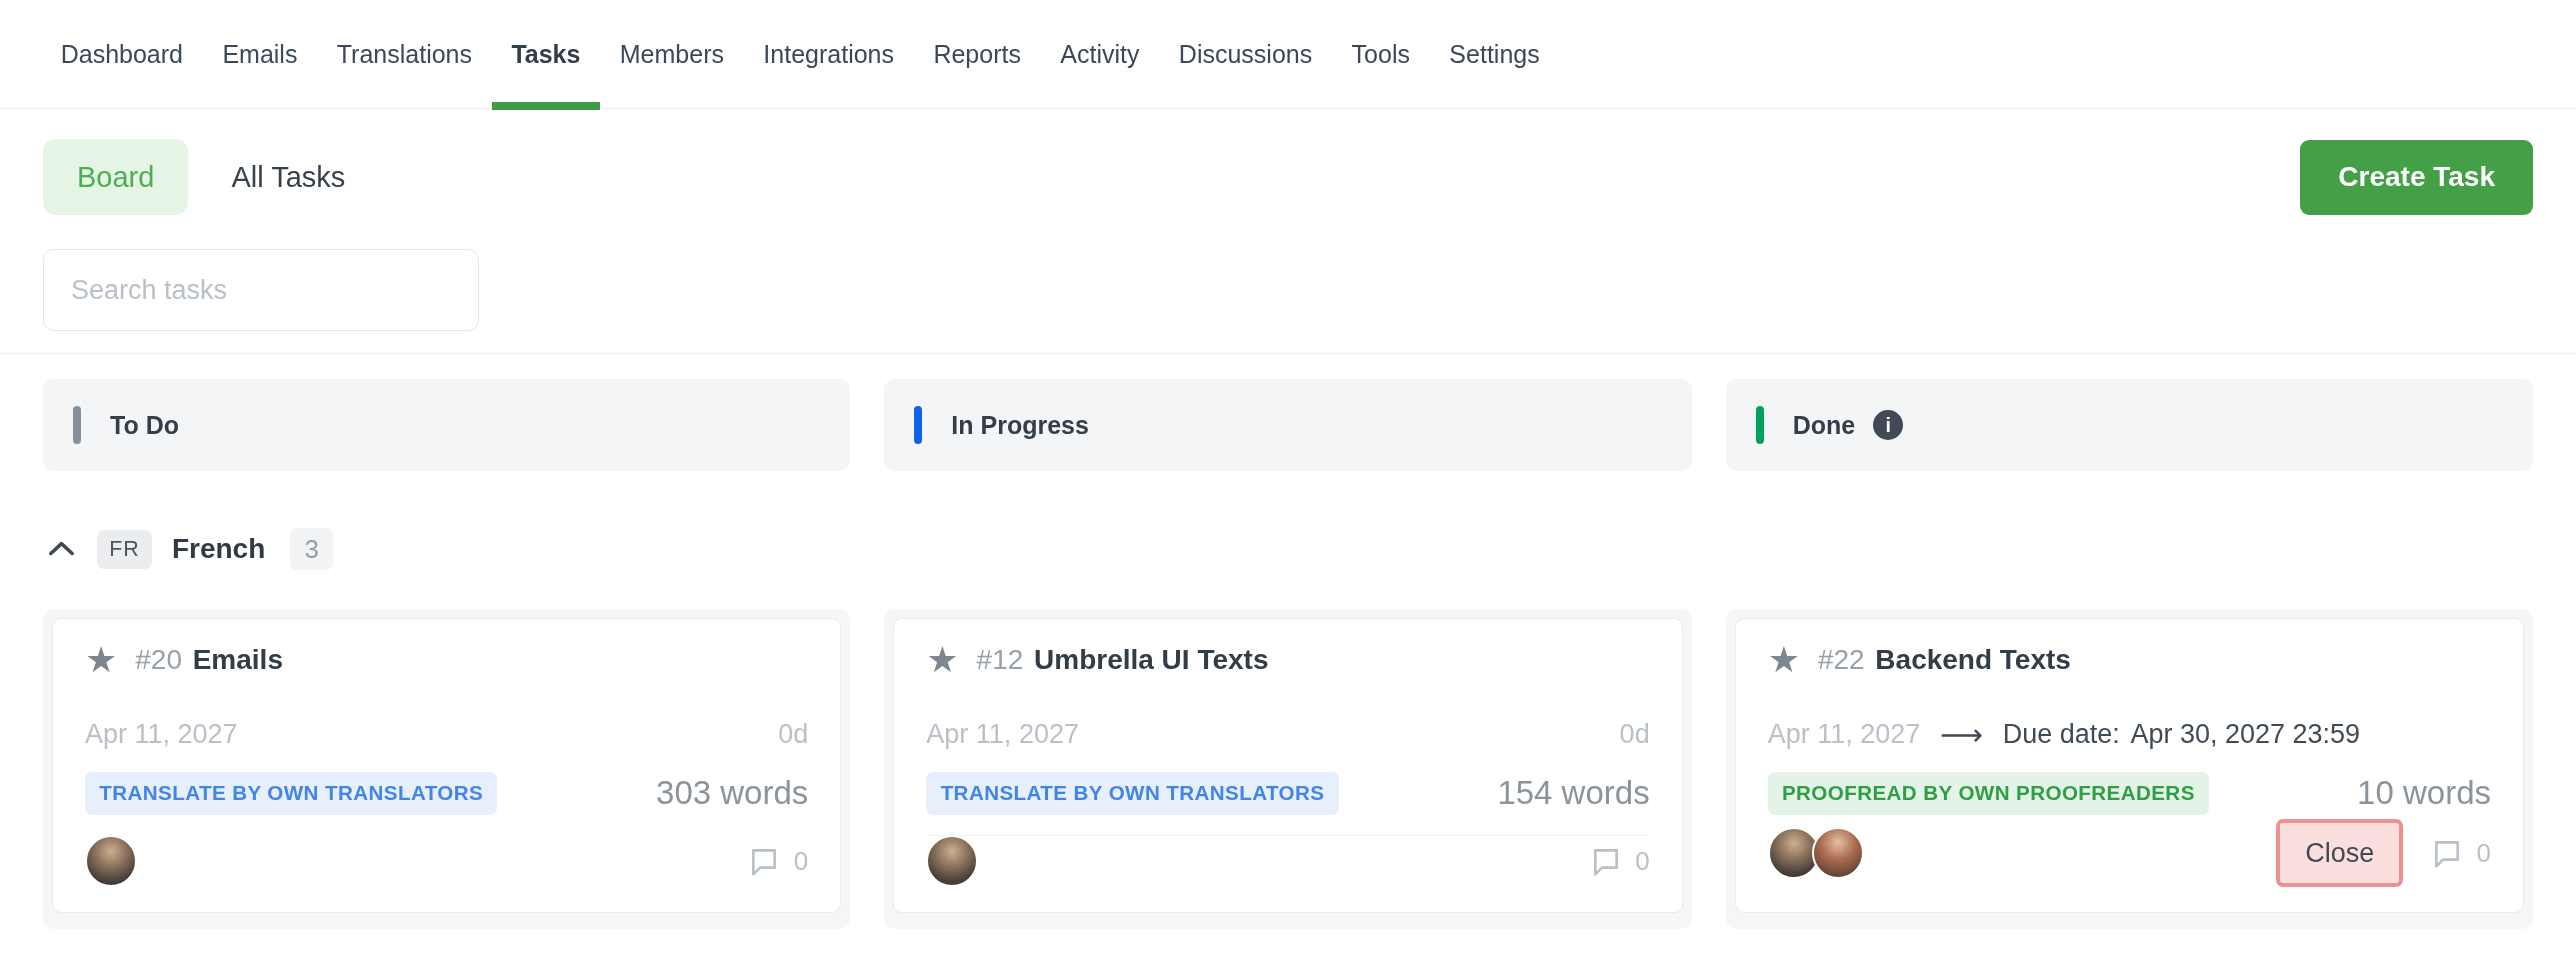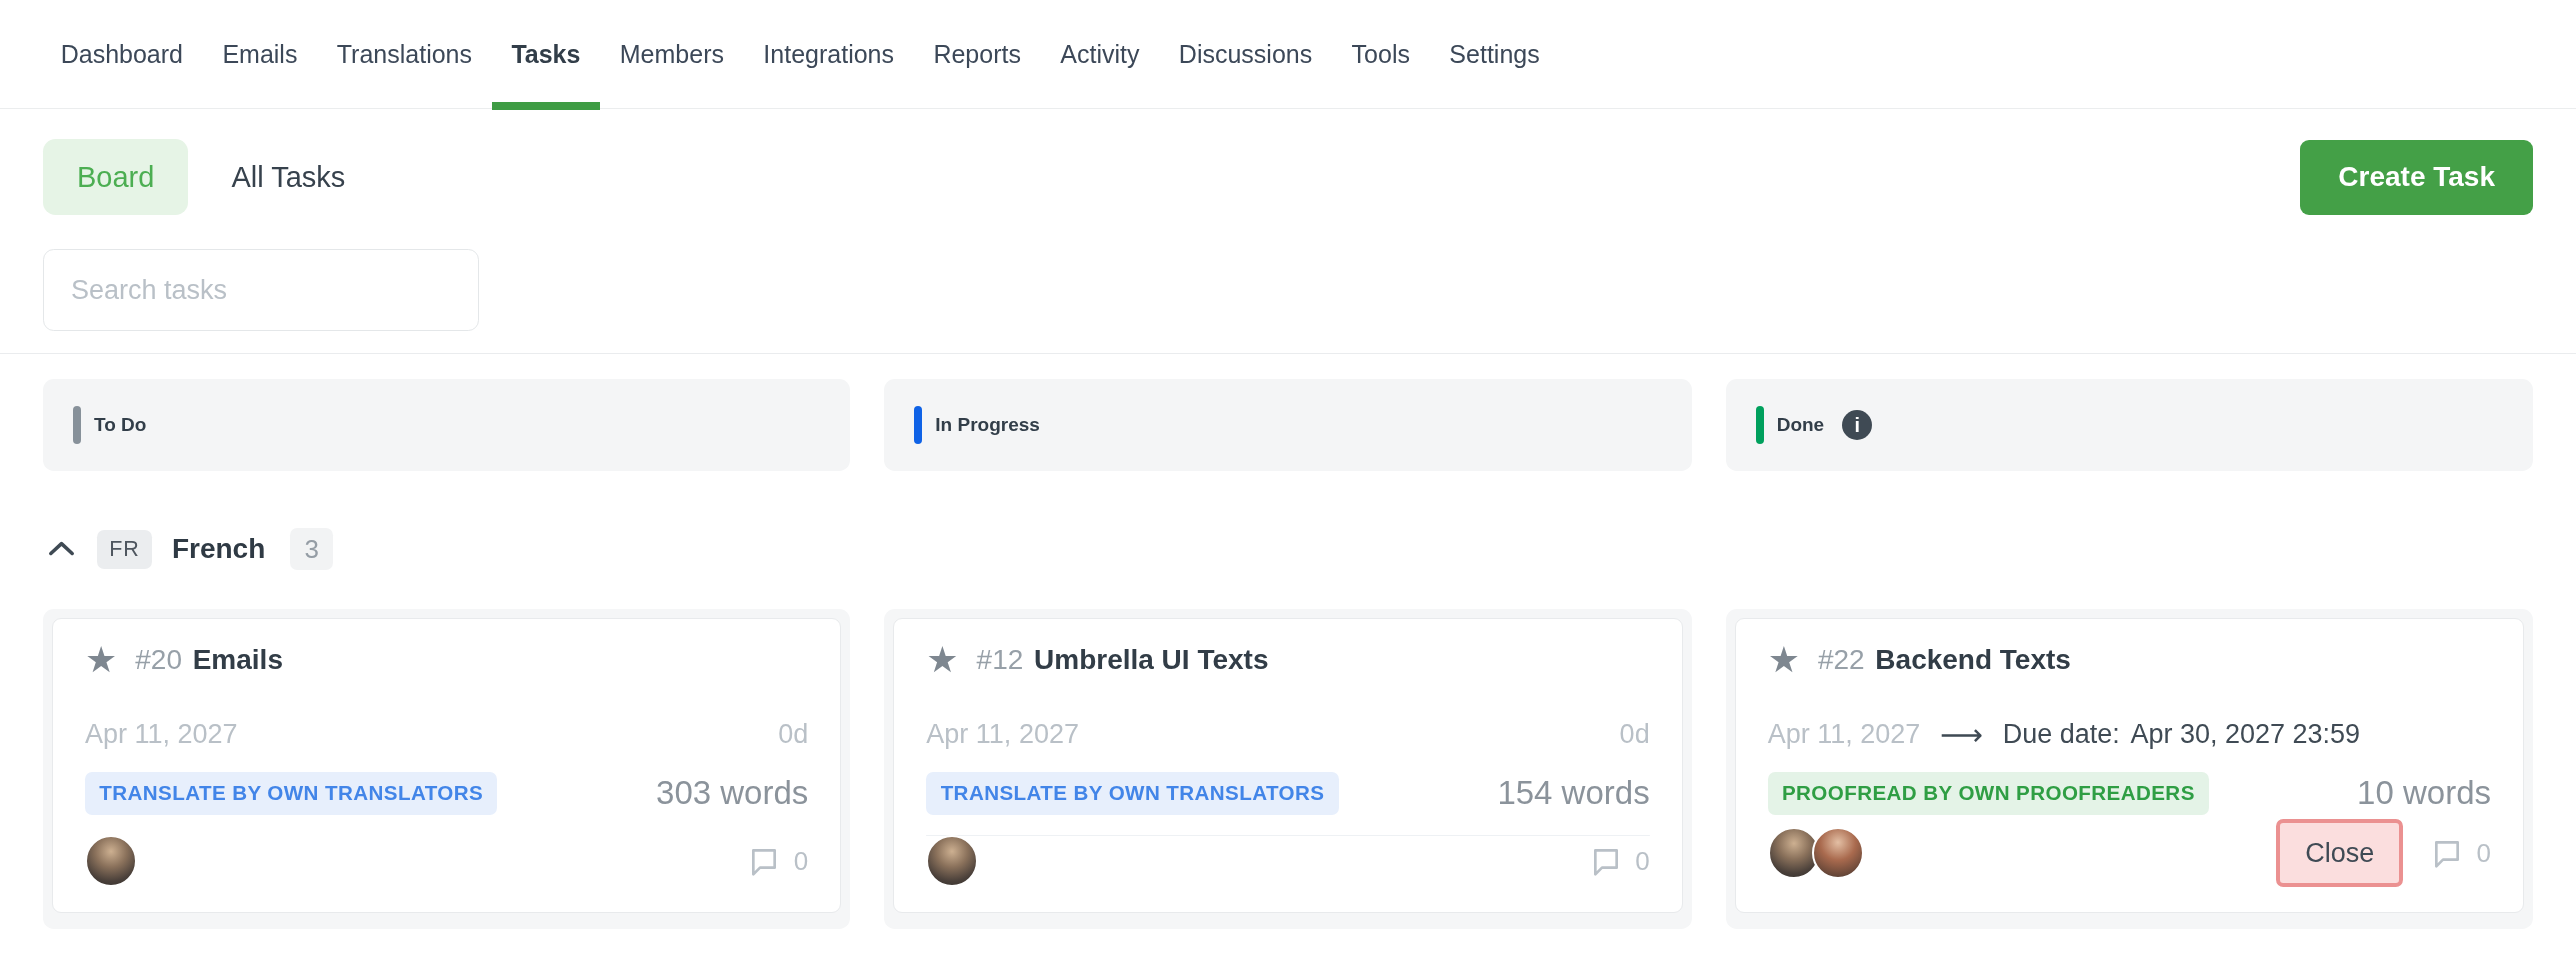--- a/index.html
+++ b/index.html
@@ -37,21 +37,21 @@
     font-family: inherit; font-size: 27px; color: #3c4858; }
 
   .divider { margin-top: 21.5px; height: 1.8px; background: #eaecee; }
 
   
   .columns-row, .lanes-row { display: grid; grid-template-columns: repeat(3, 1fr); gap: 34px; }
   .columns-row { margin-top: 25px; }
   .col-header { height: 92px; background: #f4f5f6; border-radius: 10.7px;
     display: flex; align-items: center; padding: 0 30px; }
   .col-bar { width: 8px; height: 38px; border-radius: 4.5px; background: #87919a; }
-  .col-label { margin-left: 13px; font-size: 19px; font-weight: 700; color: #323e49; }
+  .col-label { margin-left: 29px; font-size: 25px; font-weight: 700; color: #323e49; }
   .info-icon { margin-left: 18px; width: 30px; height: 30px; border-radius: 50%;
     background: #3f4a54; color: #ffffff; font-size: 19.7px; font-weight: 700;
     display: flex; align-items: center; justify-content: center; }
 
   
   .group-header { margin-top: 57px; display: flex; align-items: center; }
   .collapse-btn { background: transparent; border: none; cursor: pointer; display: flex;
     align-items: center; padding: 5.4px; }
   .lang-badge { margin-left: 16px; background: #ebedef; color: #4e565f; font-size: 21.5px;
     letter-spacing: 0.9px; padding: 7.2px 12.5px; border-radius: 7.2px; }

